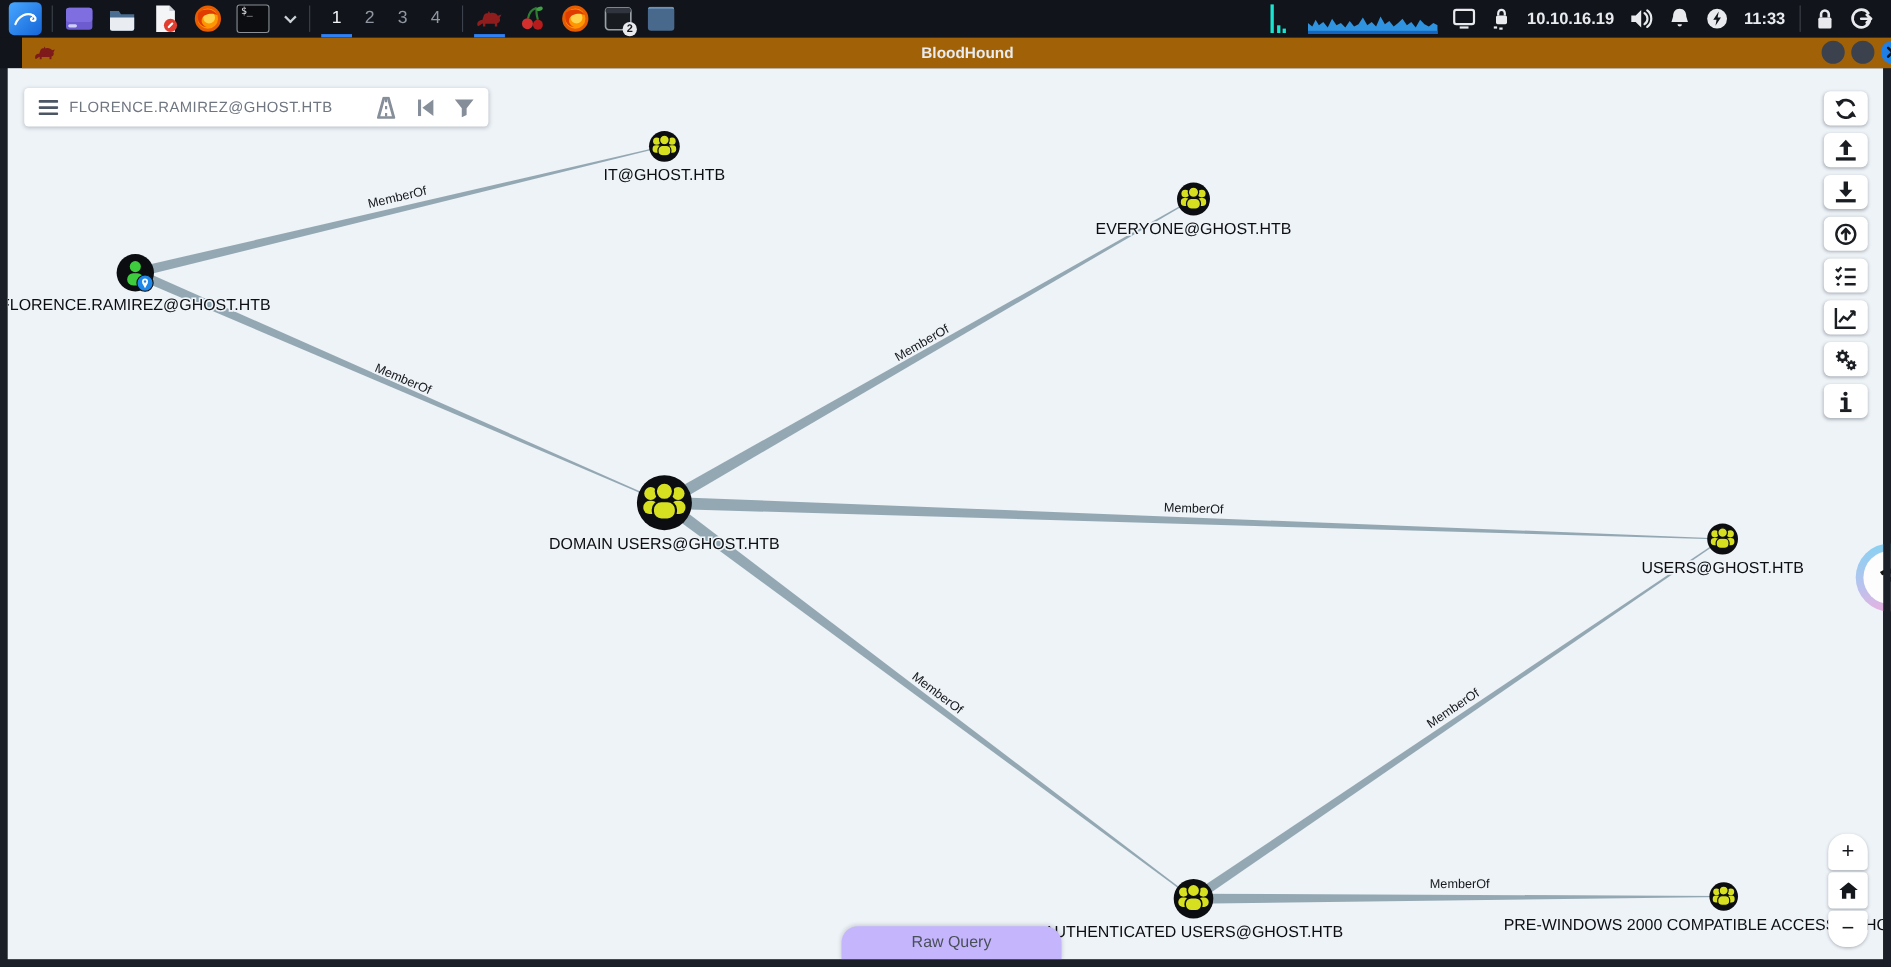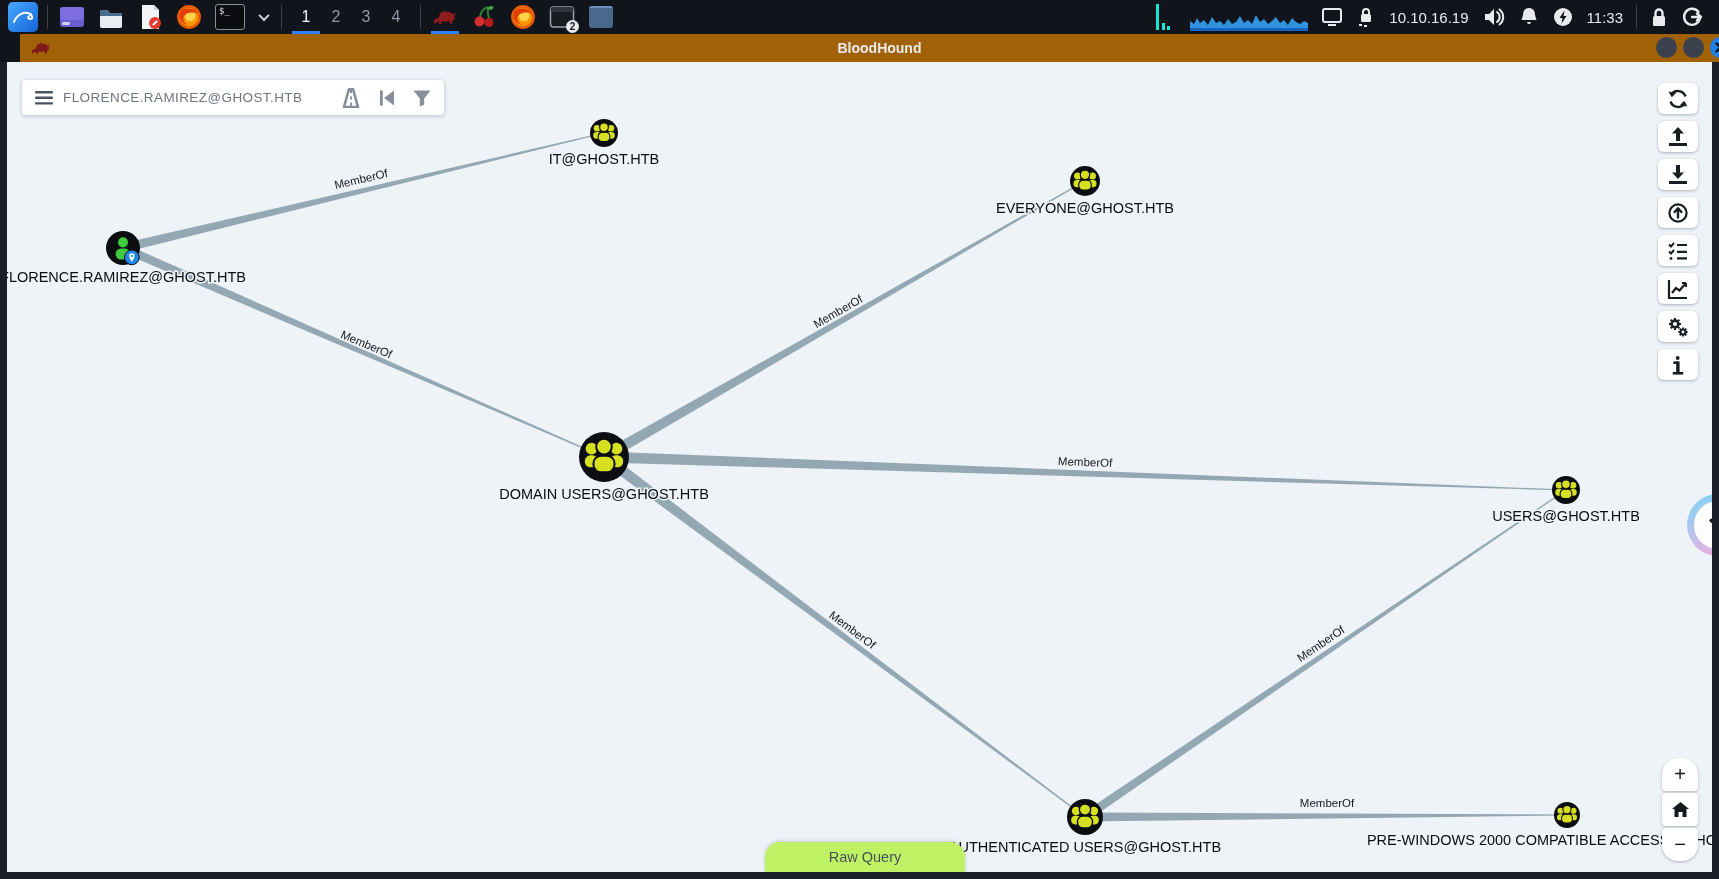--- a/index.html
+++ b/index.html
@@ -22,21 +22,21 @@
                padding:2px 0 0 3px; line-height:1; }
   .chev { width:8px; height:8px; border-right:2px solid #cdd2d9; border-bottom:2px solid #cdd2d9;
           transform:rotate(45deg) translate(-1px,-1px); }
   .ws { width:30px; height:34px; line-height:34px; text-align:center; color:#8f97a2;
         font-size:16px; position:relative; flex:0 0 auto; }
   .ws.active { color:#f2f4f7; }
   .badge { position:absolute; right:-2px; bottom:1px; width:13px; height:13px; border-radius:50%;
            background:#e8eaee; color:#14171c; font-size:10px; font-weight:bold;
            display:flex; align-items:center; justify-content:center; }
   .blue-tile { width:24px; height:22px; border-radius:3px; background:#48688c; border-top:2px solid #6e93b8; }
-  .tb-right { margin-left:auto; display:flex; align-items:center; gap:13px; padding-right:8px; }
+  .tb-right { margin-left:auto; display:flex; align-items:center; gap:13px; padding-right:8px;font-weight:bold; }
   .tb-text { color:#e8eaee; font-size:15px; }
 
   
   .titlebar { position:absolute; top:34px; left:0; width:1719px; height:28px;
               background:#a16207; z-index:30;margin-left:20px; }
   .titlebar .title { position:absolute; left:0; right:0; top:0; height:28px; line-height:28px;
                      text-align:center; color:#e9ebee; font-size:14px; font-weight:bold; }
   .tb-dragon { position:absolute; left:10px; top:6px; }
   .win-controls { position:absolute; right:8px; top:3px; display:flex; gap:6px; }
   .win-btn { width:21px; height:21px; border-radius:50%; background:#3b414d;
@@ -65,21 +65,21 @@
   
   .zoom-stack { position:absolute; right:14px; top:696px; display:flex; flex-direction:column; gap:2px; z-index:6; }
   .zoom-btn { width:36px; height:33px; background:#fff; box-shadow:0 1px 3px rgba(20,30,40,.3);
               display:flex; align-items:center; justify-content:center;
               font-size:20px; color:#14171c; }
   .zoom-btn.first { border-radius:16px 16px 4px 4px; }
   .zoom-btn.mid   { border-radius:4px; }
   .zoom-btn.last  { border-radius:4px 4px 16px 16px; }
 
   
-  .raw-query { position:absolute; left:758px; bottom:0; width:200px; height:30px; background:#bef264;
+  .raw-query { position:absolute; left:758px; bottom:0; width:200px; height:30px; background:#c4b5fd;
                border-radius:15px 15px 0 0; box-shadow:0 -1px 4px rgba(20,30,40,.18);
                display:flex; align-items:center; justify-content:center;
                font-size:14.5px; color:#4a5058; z-index:6; }
 
   
   .edge-fab { position:absolute; left:1687px; top:494px; width:62px; height:62px; border-radius:50%;
               background:linear-gradient(165deg,#86d2f2 5%,#b7c3ee 50%,#f2aede 95%); z-index:20;
               display:flex; align-items:center; justify-content:center; }
   .edge-fab .inner { width:48px; height:48px; border-radius:50%; background:#fdfdfd;
                      display:flex; align-items:center; justify-content:center; }

